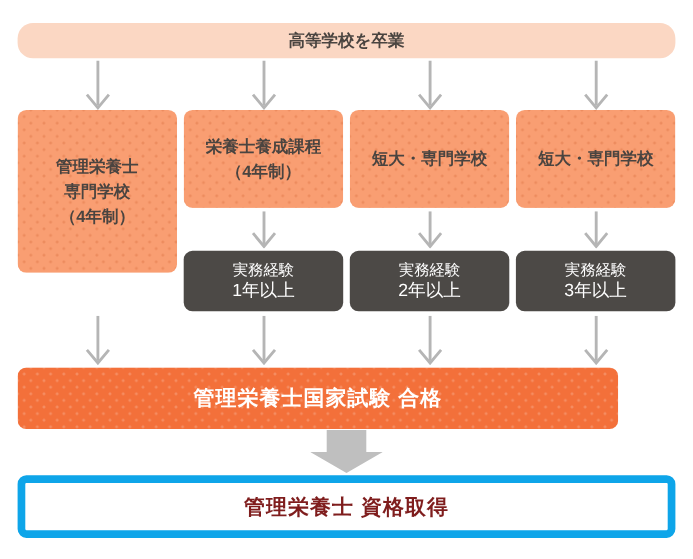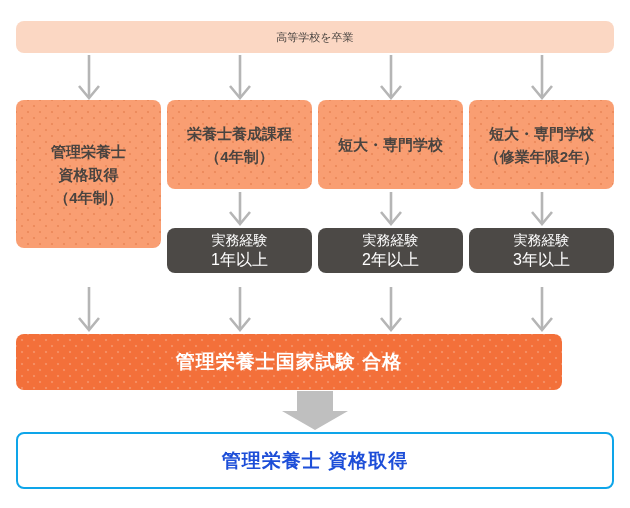--- a/index.html
+++ b/index.html
@@ -4,46 +4,46 @@
 <style>
   html,body{margin:0;padding:0;background:#ffffff;}
   .canvas{
     position:relative;width:630px;height:508px;background:#ffffff;overflow:hidden;
     font-family:"Liberation Sans","DejaVu Sans",sans-serif;
   }
   .box{position:absolute;display:flex;flex-direction:column;align-items:center;justify-content:center;
     border-radius:8px;text-align:center;box-sizing:border-box;}
   
   .banner{left:16px;top:21px;width:598px;height:32px;background:#fbd7c3;
-    color:#4a4440;font-size:11px;font-weight:normal;}
+    color:#4a4440;font-size:15px;font-weight:bold;border-radius:14px;}
   
   .pathway{
     background-color:#f99e72;
     background-image:radial-gradient(rgba(205,92,42,0.28) 1px,transparent 1.6px),
                      radial-gradient(rgba(205,92,42,0.28) 1px,transparent 1.6px);
     background-size:12px 12px;background-position:0 0,6px 6px;
     color:#4a4440;font-size:15px;font-weight:bold;line-height:23px;
   }
   .col-tall{left:16px;top:100px;width:145px;height:148px;}
   .col-short{top:100px;width:145px;height:89px;}
   .c2{left:167px;} .c3{left:318px;} .c4{left:469px;}
   
-  .experience{top:228px;width:145px;height:45px;background:#4c4946;color:#ffffff;}
+  .experience{top:228px;width:145px;height:55px;background:#4c4946;color:#ffffff;}
   .experience .exp-line1{font-size:14px;font-weight:500;line-height:19px;}
   .experience .exp-line2{font-size:16px;font-weight:normal;line-height:20px;}
   
   .exam{left:16px;top:334px;width:546px;height:56px;
     background-color:#f3703a;
     background-image:radial-gradient(rgba(255,255,255,0.20) 1px,transparent 1.6px),
                      radial-gradient(rgba(255,255,255,0.20) 1px,transparent 1.6px);
     background-size:12px 12px;background-position:0 0,6px 6px;
     color:#ffffff;font-size:19px;font-weight:bold;letter-spacing:1px;}
   
   .result{left:16px;top:432px;width:598px;height:57px;background:#ffffff;
-    border:2px solid #0ea5e9;color:#1d4ed8;font-size:19px;font-weight:bold;letter-spacing:1px;}
+    border:7px solid #0ea5e9;color:#7f1d1d;font-size:19px;font-weight:bold;letter-spacing:1px;}
   .arrow{position:absolute;}
   .block-arrow{position:absolute;left:282px;top:391px;}
 </style>
 </head>
 <body>
 
 <div class="canvas">
 
   <div class="box banner">
     <span>高等学校を卒業</span>
@@ -69,21 +69,21 @@
     </svg>
   <svg class="arrow" style="left:529px;top:55px" width="26" height="45" viewBox="0 0 26 45">
       <g stroke="#b5b5b5" stroke-width="2.6" fill="none">
         <line x1="13" y1="0" x2="13" y2="41"></line>
         <polyline points="3,31 13,43 23,31"></polyline>
       </g>
     </svg>
 
   <div class="box pathway col-tall">
     <span>管理栄養士</span>
-    <span>資格取得</span>
+    <span>専門学校</span>
     <span>（4年制）</span>
   </div>
 
   <div class="box pathway col-short c2">
     <span>栄養士養成課程</span>
     <span>（4年制）</span>
   </div>
   <svg class="arrow" style="left:227px;top:192px" width="26" height="34" viewBox="0 0 26 34">
       <g stroke="#b5b5b5" stroke-width="2.6" fill="none">
         <line x1="13" y1="0" x2="13" y2="30"></line>
@@ -104,21 +104,20 @@
         <polyline points="3,20 13,32 23,20"></polyline>
       </g>
     </svg>
   <div class="box experience c3">
     <span class="exp-line1">実務経験</span>
     <span class="exp-line2">2年以上</span>
   </div>
 
   <div class="box pathway col-short c4">
     <span>短大・専門学校</span>
-    <span>（修業年限2年）</span>
   </div>
   <svg class="arrow" style="left:529px;top:192px" width="26" height="34" viewBox="0 0 26 34">
       <g stroke="#b5b5b5" stroke-width="2.6" fill="none">
         <line x1="13" y1="0" x2="13" y2="30"></line>
         <polyline points="3,20 13,32 23,20"></polyline>
       </g>
     </svg>
   <div class="box experience c4">
     <span class="exp-line1">実務経験</span>
     <span class="exp-line2">3年以上</span>

